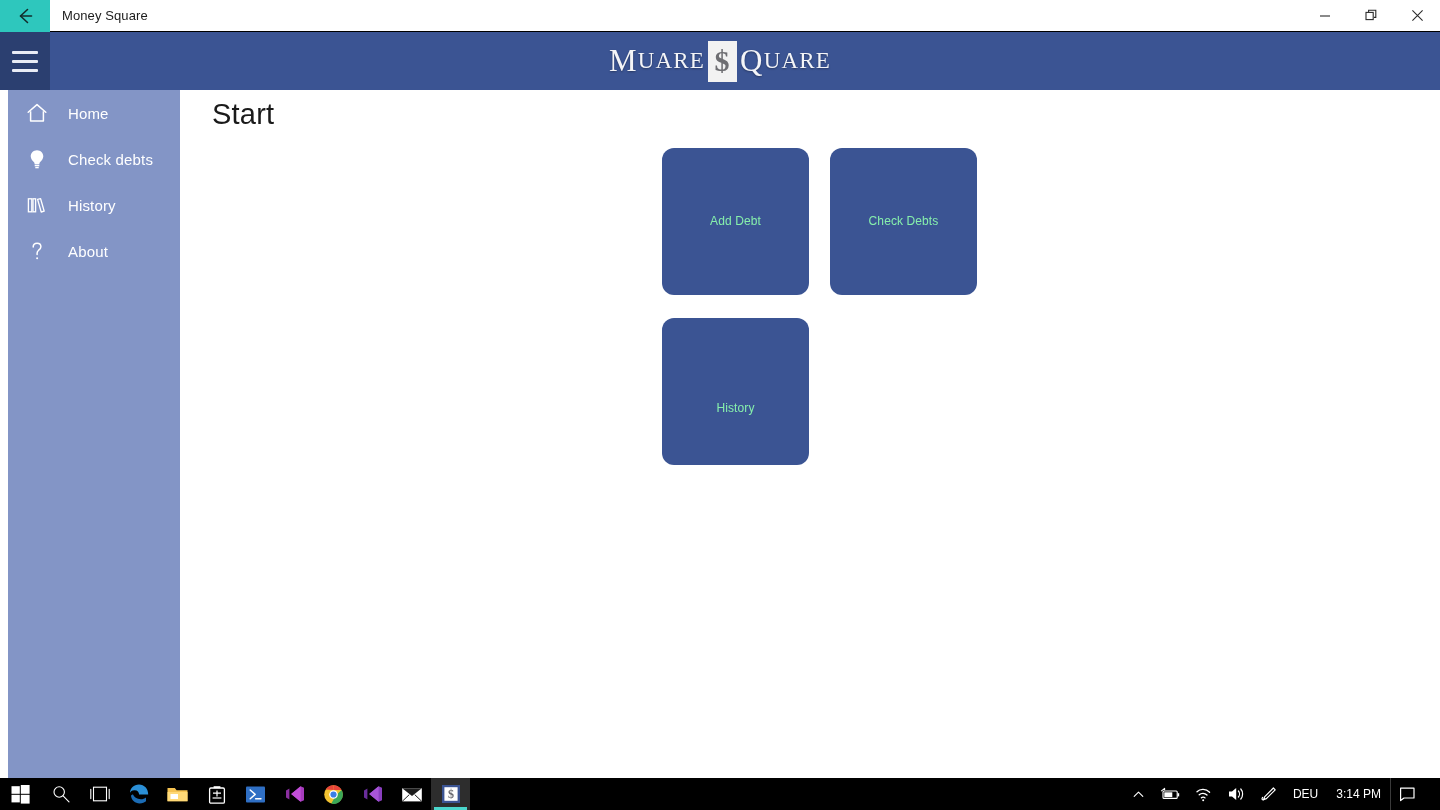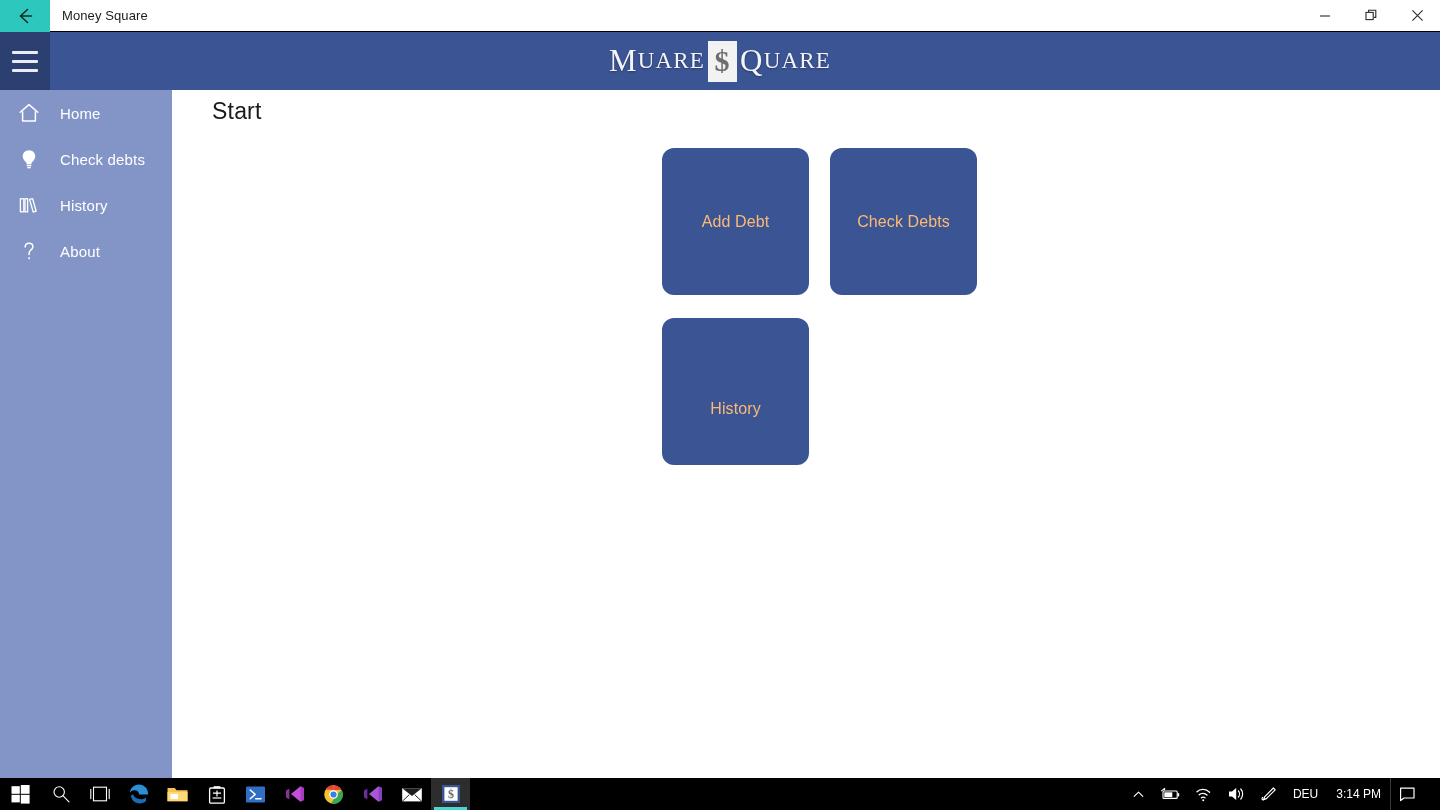--- a/index.html
+++ b/index.html
@@ -80,21 +80,21 @@
     margin: 0 3px;
     font-family: "Liberation Serif", serif;
     font-size: 30px; font-weight: bold;
     color: #6e6e72;
     text-shadow: none;
     line-height: 1;
   }
 
   
   .sidebar {
-    position: absolute; left: 0; top: 90px;
+    position: absolute; left: 8px; top: 90px;
     width: 172px; height: 688px;
     background: #8395c6;
   }
   .nav-item {
     height: 46px;
     display: flex; align-items: center;
     padding-left: 15px;
     gap: 17px;
     cursor: default;
   }
@@ -113,41 +113,41 @@
   .content {
     position: absolute; left: 200px; top: 90px;
     width: 1240px; height: 688px;
     background: #ffffff;
   }
   .tabs {
     position: absolute; left: 12px; top: 8px;
     display: flex; align-items: baseline; gap: 26px;
   }
   .tab {
-    font-size: 23px; letter-spacing: .2px;
+    font-size: 29px; letter-spacing: .2px;
     white-space: nowrap;
   }
   .tab.active { color: #1a1a1a; }
   .tab.inactive { color: #a0a0a0; }
 
   .tile-grid {
     position: absolute; left: 462px; top: 58px;
     width: 316px;
   }
   .tile-row { display: flex; gap: 21px; margin-bottom: 23px; }
   .tile {
     width: 147px; height: 147px;
     background: #3b5493;
     border-radius: 12px;
     display: flex; align-items: center; justify-content: center;
     text-align: center;
     cursor: default;
   }
   .tile-label {
-    font-size: 16px; color: #fdba74;
+    font-size: 12px; color: #86efac;
     line-height: 1.45; letter-spacing: .1px;
     padding: 0 8px;
     white-space: pre-line;
   }
   .tile.lower .tile-label { transform: translateY(23px); }
   .tile.lower-sm .tile-label { transform: translateY(17px); }
 
   
   .taskbar {
     position: absolute; left: 0; top: 778px;

